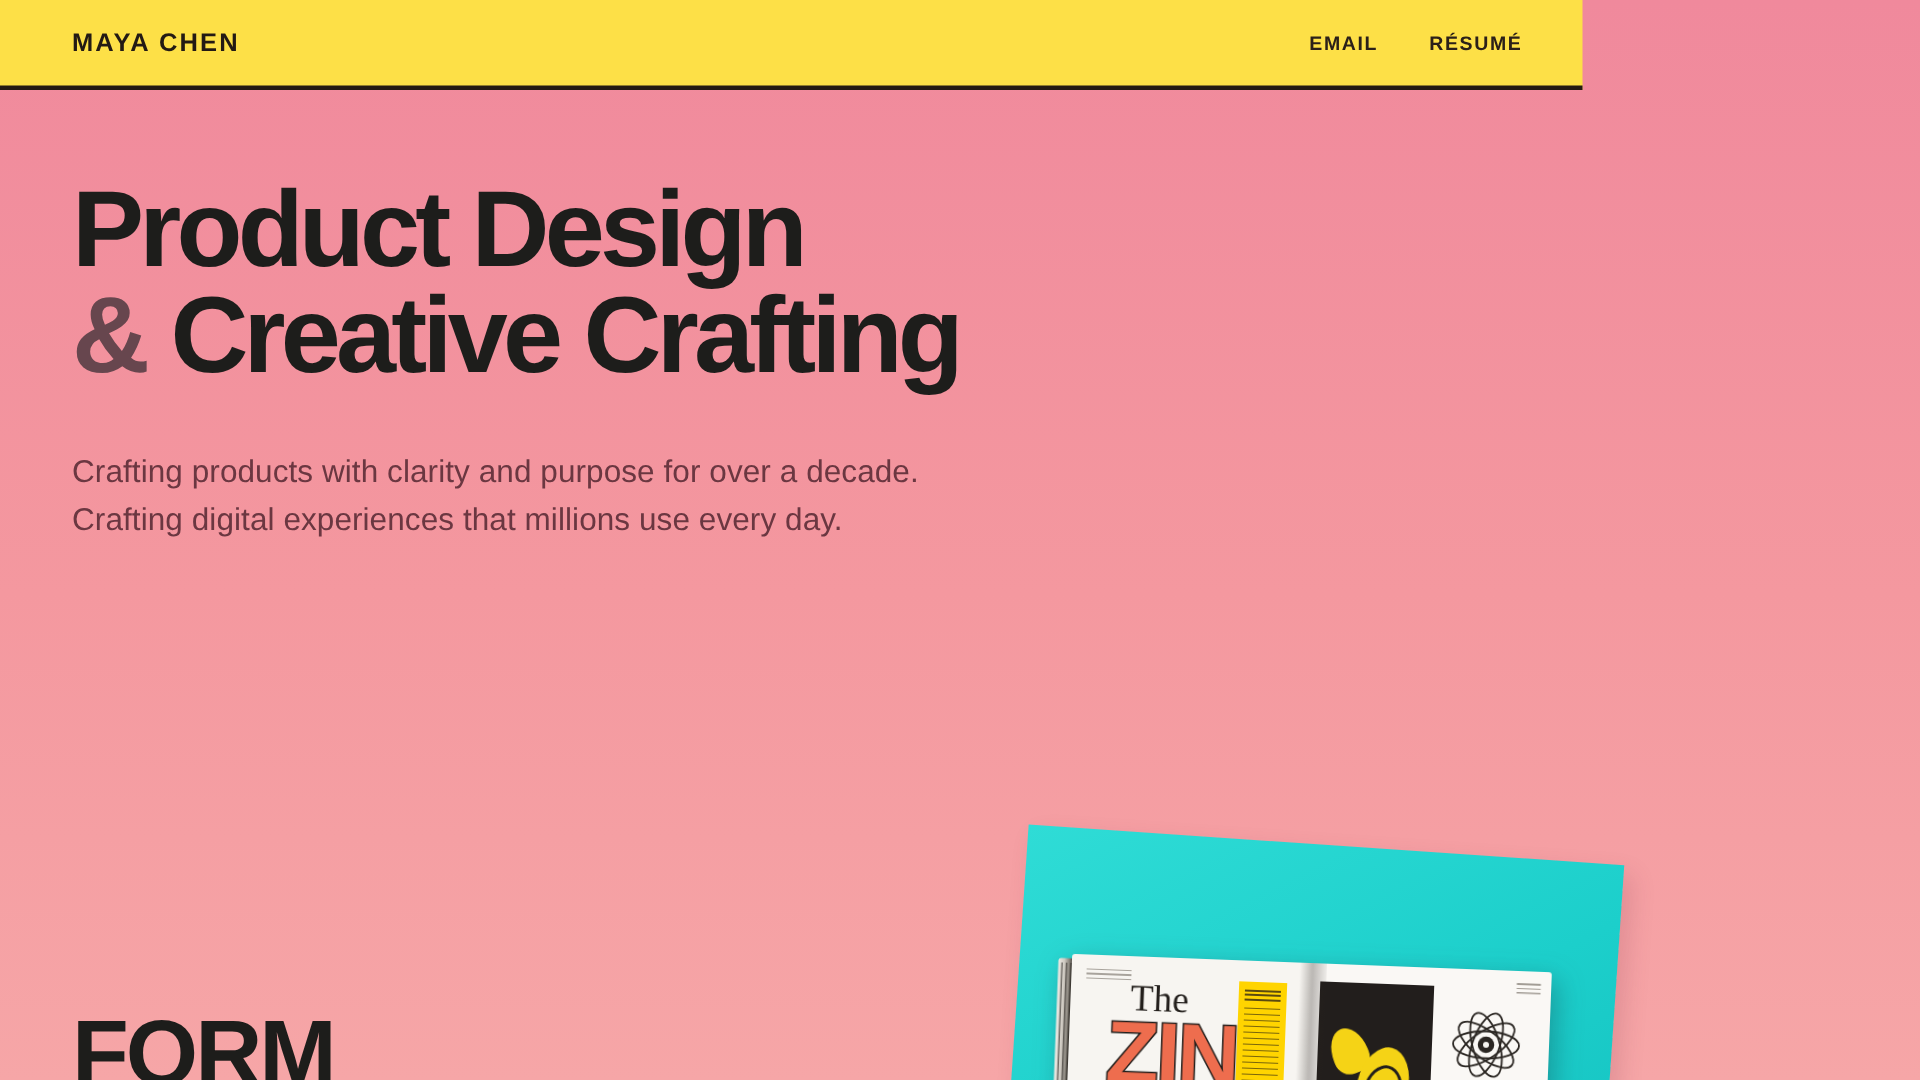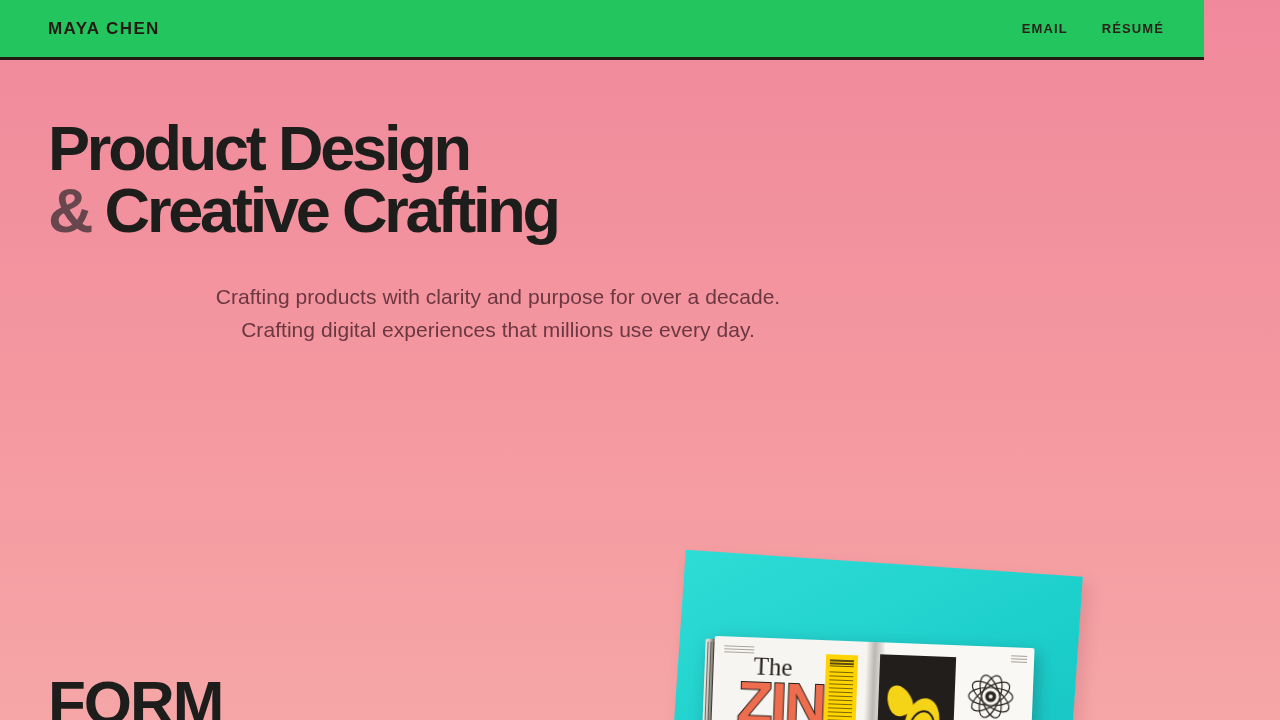--- a/index.html
+++ b/index.html
@@ -21,22 +21,22 @@
     position:absolute;
     left:0; top:0; right:0; bottom:0;
     background:linear-gradient(180deg, #F0899C 0%, #F4989F 55%, #F6A6A7 100%);
     z-index:0;
   }
 
   
   .topbar {
     position:absolute;
     left:0; top:0;
-    width:1204px; height:60px;
-    background:#22c55e;
+    width:1055px; height:60px;
+    background:#fde047;
     border-bottom:3px solid #241A12;
     display:flex;
     align-items:center;
     justify-content:space-between;
     padding:0 40px 0 48px;
     z-index:30;
   }
 
   .brand {
     font-size:17px;
@@ -64,21 +64,21 @@
 
   
   .hero {
     position:absolute;
     left:48px; top:118px;
     width:900px;
     z-index:10;
   }
 
   .hero-title {
-    font-size:63px;
+    font-size:72px;
     font-weight:bold;
     line-height:0.98;
     letter-spacing:-3.2px;
     color:#1D1D1B;
     white-space:nowrap;
   }
 
   .hero-line { display:block; }
 
   .amp {
@@ -87,21 +87,21 @@
   }
 
   .hero-sub {
     margin-top:40px;
     font-size:21px;
     line-height:1.53;
     color:#6B3741;
     letter-spacing:0.05px;
   }
 
-  .hero-sub span { display:block;text-align:center; }
+  .hero-sub span { display:block; }
 
   
   .section-heading {
     position:absolute;
     left:48px; top:672px;
     font-size:62px;
     font-weight:bold;
     letter-spacing:-2px;
     color:#1D1D1B;
     line-height:1;

